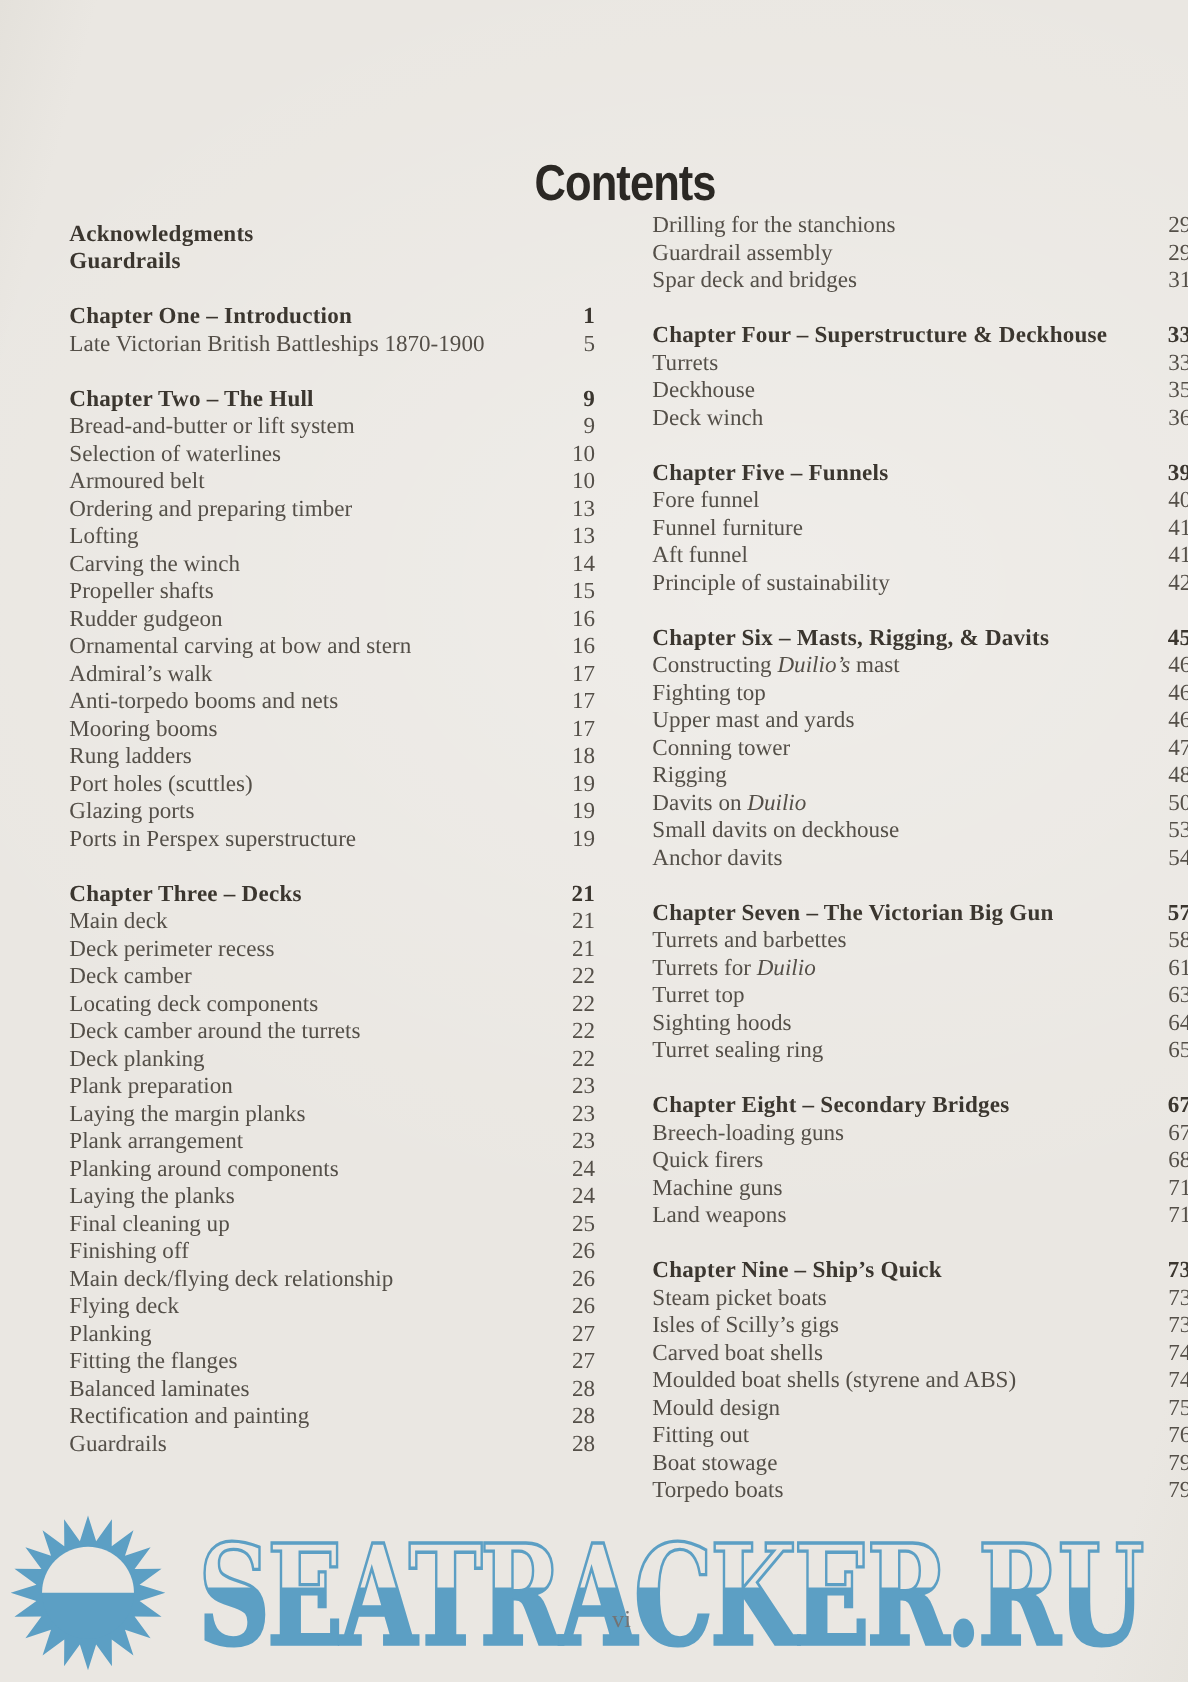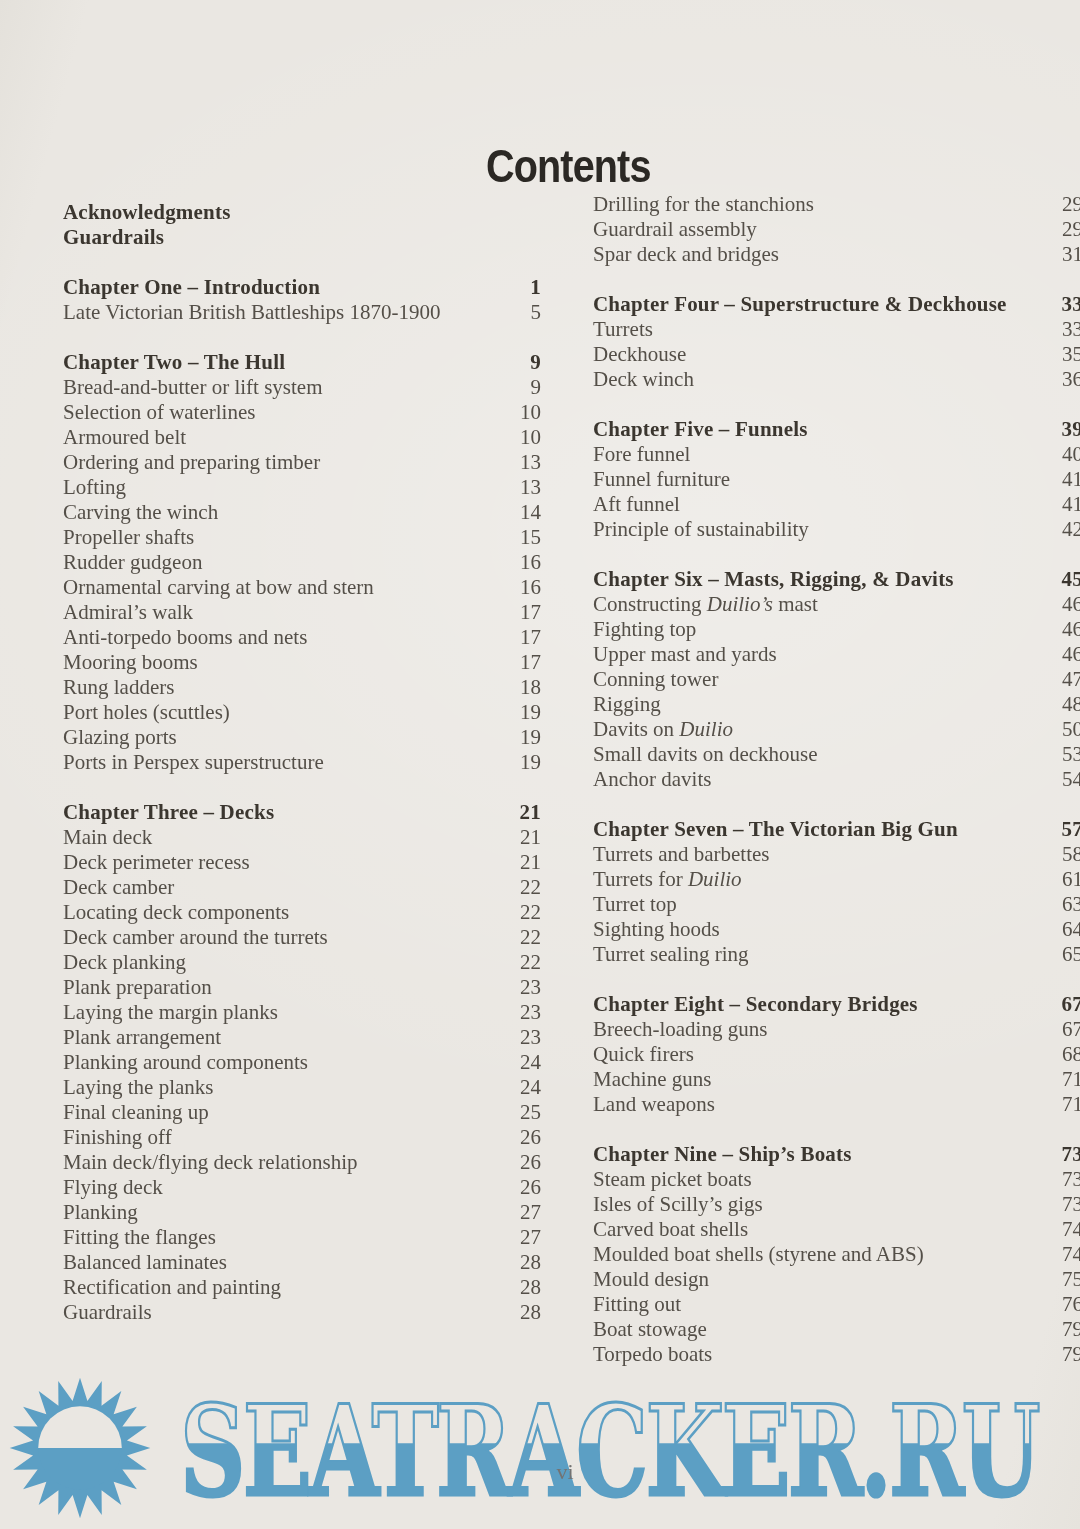--- a/index.html
+++ b/index.html
@@ -375,21 +375,21 @@
         <span class="label"><span>Machine guns</span></span>
         <span class="page">71</span>
       </div>
       <div class="toc-row">
         <span class="label"><span>Land weapons</span></span>
         <span class="page">71</span>
       </div>
     </div>
     <div class="toc-section">
       <div class="toc-row bold">
-        <span class="label"><span>Chapter Nine – Ship’s Boats</span></span>
+        <span class="label"><span>Chapter Nine – Ship’s Quick</span></span>
         <span class="page">73</span>
       </div>
       <div class="toc-row">
         <span class="label"><span>Steam picket boats</span></span>
         <span class="page">73</span>
       </div>
       <div class="toc-row">
         <span class="label"><span>Isles of Scilly’s gigs</span></span>
         <span class="page">73</span>
       </div>

